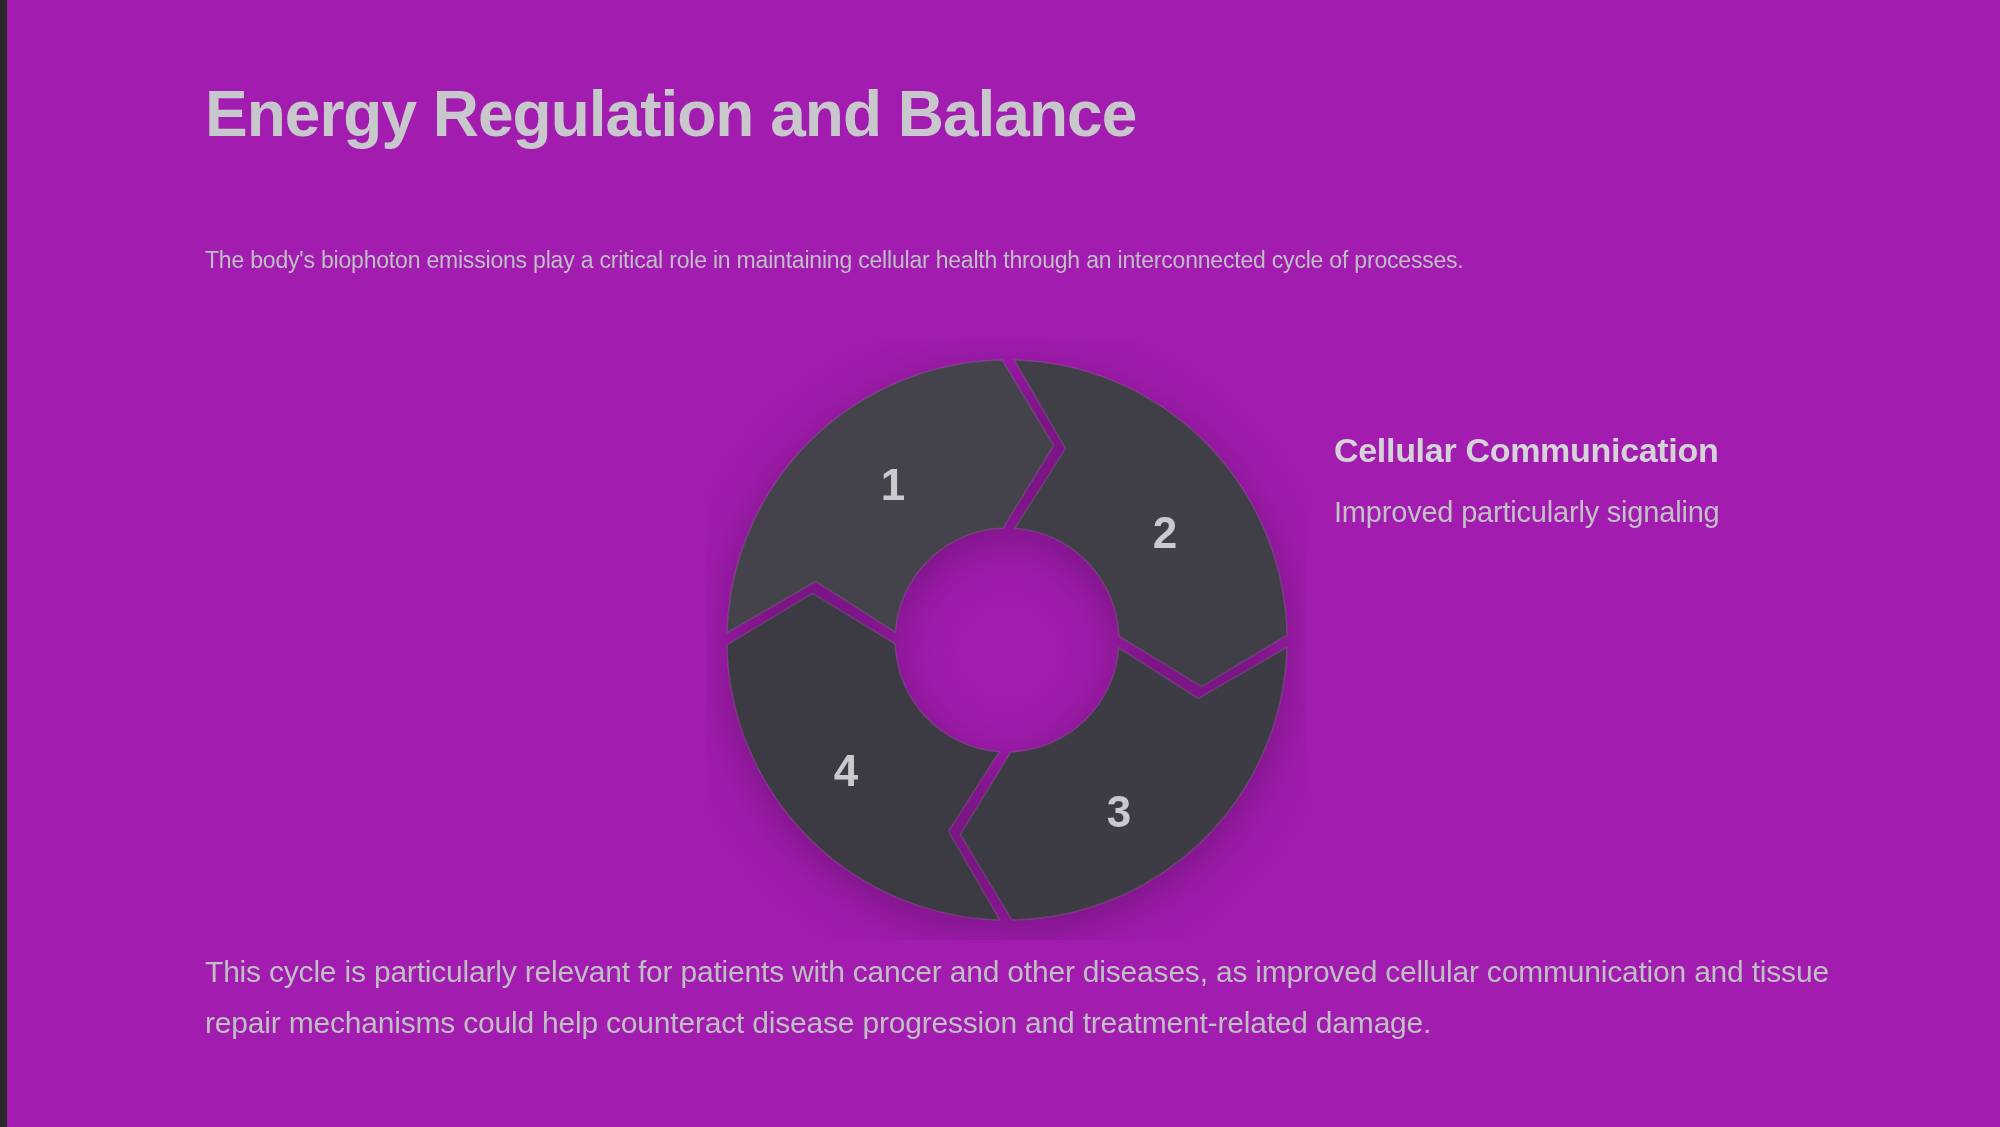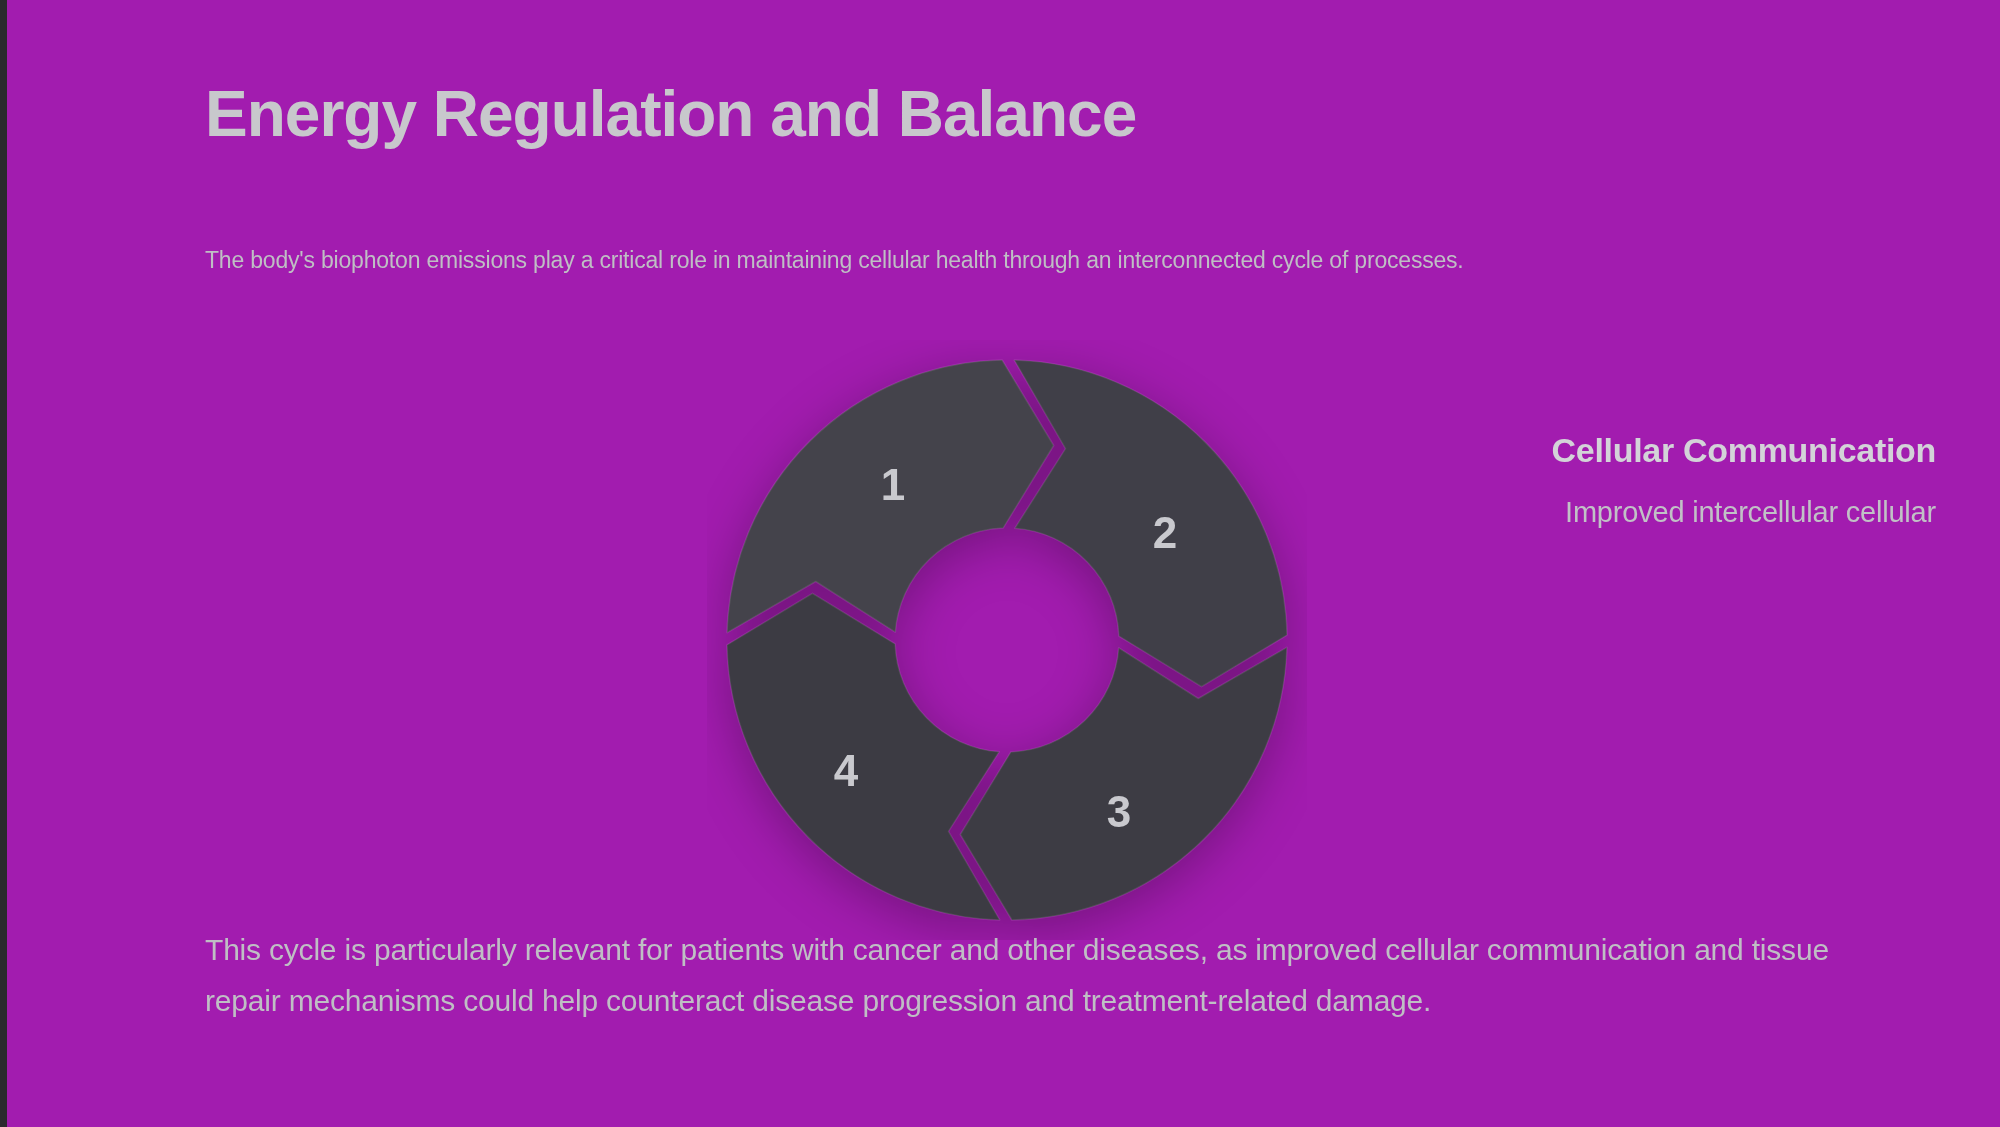--- a/index.html
+++ b/index.html
@@ -31,31 +31,31 @@
     width: 1640px;
     margin: 0;
     font-size: 23px;
     line-height: 52px;
     letter-spacing: -0.2px;
     color: #bfbfc4;
   }
   .footer-text {
     position: absolute;
     left: 198px;
-    top: 924px;
+    top: 946px;
     width: 1660px;
     margin: 0;
     font-size: 30px;
     line-height: 51px;
     letter-spacing: -0.2px;
     color: #bfbfc4;
   }
   .step-label { position: absolute; width: 560px; }
   .step-label.align-right { right: 1325px; text-align: right; }
-  .step-label.align-left  { left: 1369px; text-align: right; }
+  .step-label.align-left  { left: 1327px; text-align: left; }
   .step-label.row-top { top: 430px; }
   .step-label.row-bottom { top: 735px; }
   .step-label h3 {
     margin: 0 0 24px 0;
     font-size: 34px;
     line-height: 40px;
     font-weight: 700;
     letter-spacing: -0.3px;
     color: #d3d3d8;
   }
@@ -93,21 +93,21 @@
 
 <div class="stage">
 
   <h1 class="page-title">Energy Regulation and Balance</h1>
 
   <p class="intro-text">The body's biophoton emissions play a critical role in maintaining cellular health through an interconnected cycle of processes.</p>
 
 
   <div class="step-label align-left row-top">
     <h3>Cellular Communication</h3>
-    <p>Improved intercellular cellular</p>
+    <p>Improved particularly signaling</p>
   </div>
 
 
 
   <svg class="cycle-svg" viewBox="-300 -300 600 600" aria-hidden="true">
     <g class="segments-group">
       <path class="seg seg1" d="M -279.9 -7.3 A 280 280 0 0 1 -4.9 -280 L 46.7 -194.5 L -3.9 -111.9 A 112 112 0 0 0 -111.7 -7.8 L -191.3 -58.5 Z"></path>
       <path class="seg seg2" transform="rotate(90)" d="M -279.9 -7.3 A 280 280 0 0 1 -4.9 -280 L 46.7 -194.5 L -3.9 -111.9 A 112 112 0 0 0 -111.7 -7.8 L -191.3 -58.5 Z"></path>
       <path class="seg seg3" transform="rotate(180)" d="M -279.9 -7.3 A 280 280 0 0 1 -4.9 -280 L 46.7 -194.5 L -3.9 -111.9 A 112 112 0 0 0 -111.7 -7.8 L -191.3 -58.5 Z"></path>
       <path class="seg seg4" transform="rotate(270)" d="M -279.9 -7.3 A 280 280 0 0 1 -4.9 -280 L 46.7 -194.5 L -3.9 -111.9 A 112 112 0 0 0 -111.7 -7.8 L -191.3 -58.5 Z"></path>

